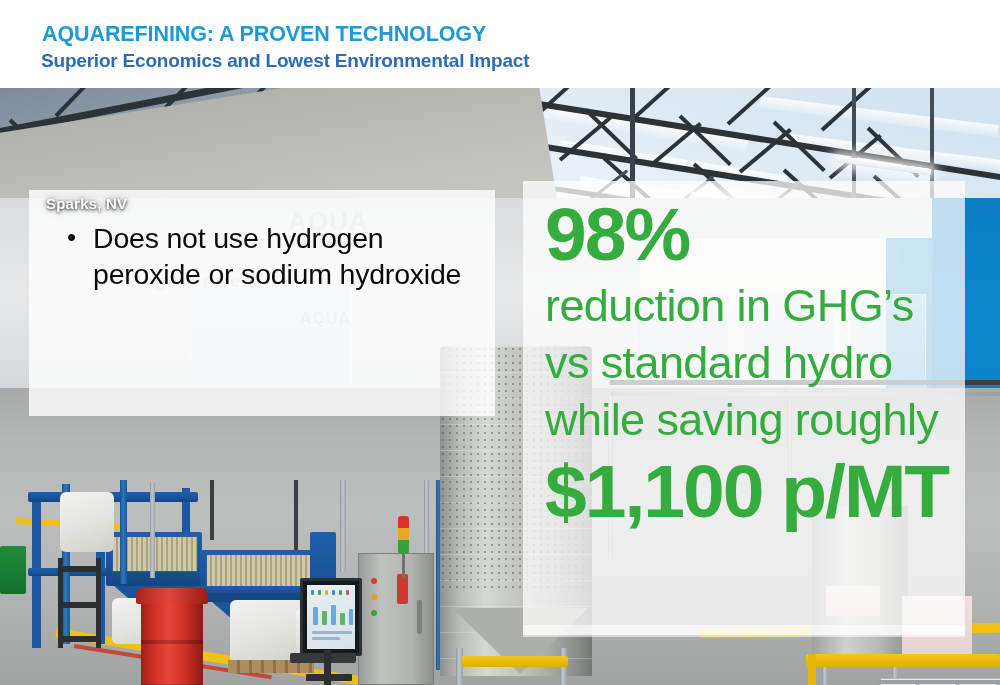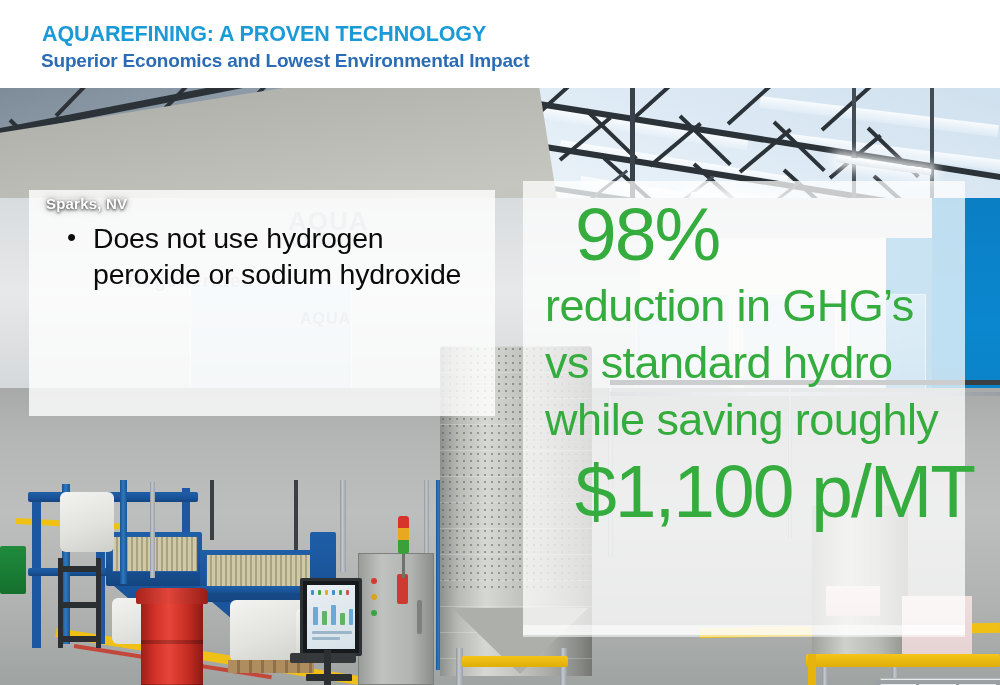--- a/index.html
+++ b/index.html
@@ -465,23 +465,22 @@
     white-space: nowrap;
   }
   .stat-line.reg {
     font-size: 45px;
     line-height: 57px;
     font-weight: normal;
   }
   .stat-line.big {
     font-size: 75px;
     line-height: 86px;
-    font-weight: normal;
+    font-weight: bold;
     letter-spacing: -2px;
-    margin-left: 30px;
   }
 
   
   .bottom-fade {
     position: absolute;
     left: 523px;
     top: 625px;
     width: 442px;
     height: 12px;
     background: rgba(255,255,255,0.55);

